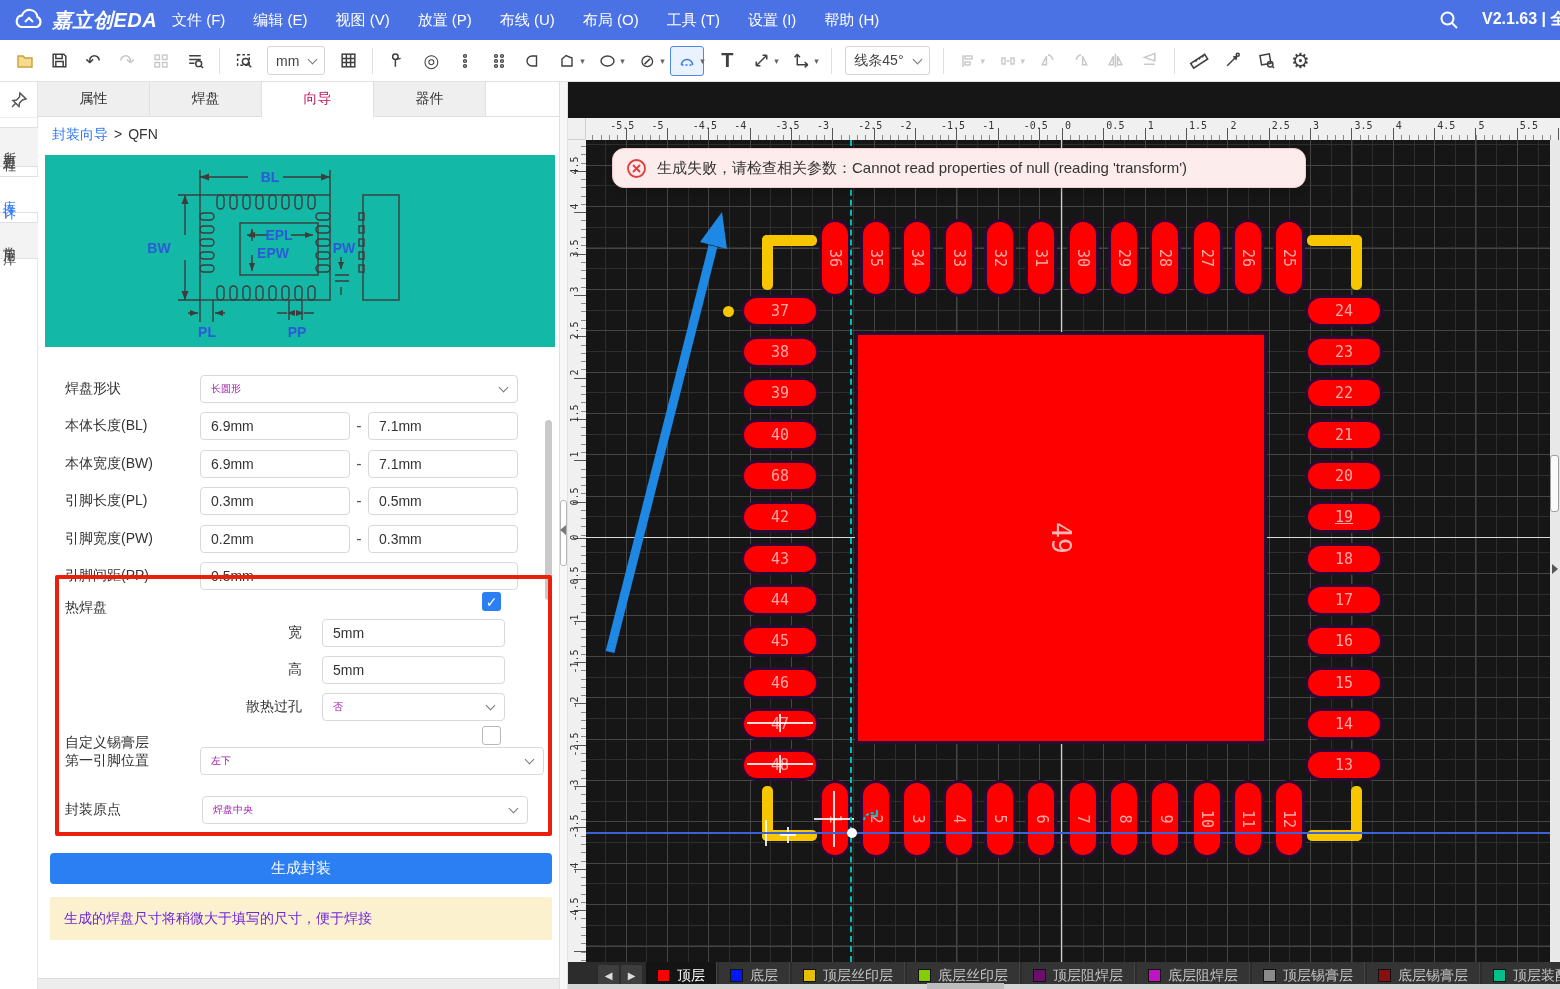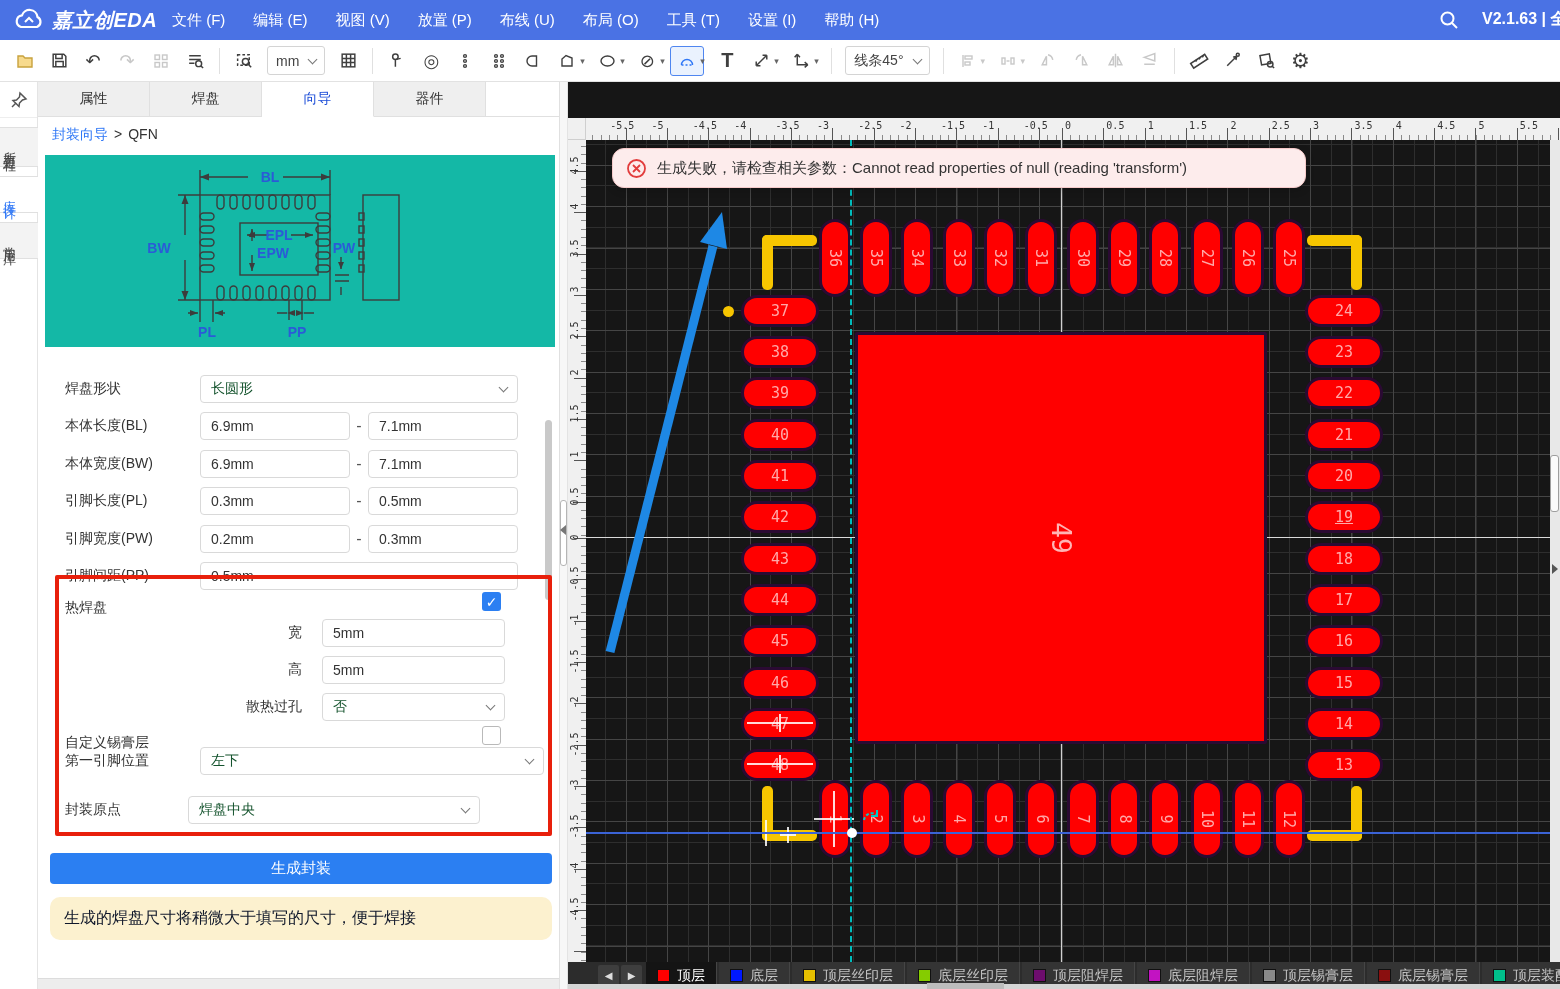--- a/index.html
+++ b/index.html
@@ -30,42 +30,42 @@
   
   .rail{position:absolute;left:0;top:82px;width:38px;height:907px;background:#fff;border-right:1px solid #e4e4e4}
   .rail-pin{height:36px;display:flex;align-items:center;justify-content:center;border-bottom:1px solid #eee}
   .rail-item{writing-mode:vertical-lr;text-orientation:upright;width:38px;padding:13px 0;text-align:center;font-size:13px;letter-spacing:3px;color:#444;background:#f3f3f3;border-bottom:1px solid #e0e0e0;border-top:1px solid #e0e0e0;margin-top:9px;cursor:default}
   .rail-item.active{background:#fff;color:#2f77f6}
 
   
   .panel{position:absolute;left:38px;top:82px;width:522px;height:907px;background:#fff;border-right:1px solid #e0e0e0}
   .panel-tabs{display:flex;height:35px;border-bottom:1px solid #e0e0e0;background:#fff}
   .ptab{width:112px;display:flex;align-items:center;justify-content:center;font-size:14px;color:#333;background:#efefef;border-right:1px solid #e0e0e0;cursor:default}
-  .ptab.active{background:#fff;color:#1d4ed8;border-bottom:1px solid #fff;margin-bottom:-1px}
+  .ptab.active{background:#fff;color:#be185d;border-bottom:1px solid #fff;margin-bottom:-1px}
   .breadcrumb{position:absolute;left:14px;top:44px;font-size:14px;color:#333;display:flex;gap:6px}
   .breadcrumb .bc-link{color:#2f77f6;cursor:pointer}
   .diagram{position:absolute;left:7px;top:73px;width:510px;height:192px;background:#14b8a6}
   .diagram text{font:bold 14px "Liberation Sans",sans-serif;fill:#2b5bd7}
   .diagram .ln{stroke:#3c3c3c;fill:none;stroke-width:1.4}
   .diagram .ar{fill:#3c3c3c;stroke:none}
 
   .form{position:absolute;left:12px;top:286px;width:502px}
   .frow{position:absolute;height:28px;display:flex;align-items:center}
   .flabel{font-size:14px;color:#333;white-space:nowrap}
   .finput{height:28px;border:1px solid #d9d9d9;border-radius:4px;padding:0 10px;font-size:14px;color:#333;font-family:inherit;background:#fff}
-  .fselect{height:28px;border:1px solid #d9d9d9;border-radius:4px;padding:0 10px;font-size:14px;color:#14532d;background:#fff;display:flex;align-items:center}
+  .fselect{height:28px;border:1px solid #d9d9d9;border-radius:4px;padding:0 10px;font-size:10px;color:#a21caf;background:#fff;display:flex;align-items:center}
   .fselect .chev{margin-left:auto}
   .fdash{width:18px;text-align:center;color:#555}
   .fcheck{width:19px;height:19px;border-radius:3px;display:flex;align-items:center;justify-content:center}
   .fcheck.on{background:#2b7ff2;color:#fff;font-size:14px}
   .fcheck.off{background:#fff;border:1px solid #b9b9b9;color:transparent}
   .form-scroll{position:absolute;left:495px;top:52px;width:7px;height:180px;background:#c9c9c9;border-radius:4px}
 
   .gen-btn{position:absolute;left:12px;top:771px;width:502px;height:31px;background:#2b7ff2;border:none;border-radius:4px;color:#fff;font-size:15px;font-family:inherit;cursor:pointer}
-  .notice{position:absolute;left:12px;top:815px;width:502px;height:43px;background:#fcf1cf;color:#0f172a;font-size:16px;display:flex;align-items:center;padding:0 14px;border-radius:10px}
+  .notice{position:absolute;left:12px;top:815px;width:502px;height:43px;background:#fcf1cf;color:#6d28d9;font-size:14px;display:flex;align-items:center;padding:0 14px;border-radius:2px}
   .panel-bottom{position:absolute;left:0;top:896px;width:521px;height:11px;background:#ededed;border-top:1px solid #dcdcdc}
 
   
   .gutter{position:absolute;left:560px;top:82px;width:8px;height:907px;background:#f7f7f7;border-right:1px solid #e3e3e3}
   .gutter-thumb{position:absolute;left:0;top:418px;width:7px;height:66px;background:#fff;border:1px solid #b5b5b5;border-radius:3px}
   .gutter-tri{position:absolute;left:0;top:443px;width:0;height:0;border-top:5px solid transparent;border-bottom:5px solid transparent;border-right:6px solid #777}
 
   
   .cwrap{position:absolute;left:568px;top:82px;width:992px;height:907px;background:#161616}
   .doc-tabs{position:absolute;left:0;top:0;width:992px;height:36px;background:#f1f1f1;border-bottom:1px solid #dcdcdc;display:flex}
@@ -487,21 +487,21 @@
       <div class="fcheck off" style="position:absolute;left:432px;top:358px"></div>
       <div class="frow" style="left:0;top:379px;width:502px">
         <span class="flabel" style="position:absolute;left:15px">第一引脚位置</span>
         <div class="fselect" style="position:absolute;left:150px;width:344px">
             <span>左下</span>
             <span class="chev"></span>
           </div>
       </div>
       <div class="frow" style="left:0;top:428px;width:502px">
         <span class="flabel" style="position:absolute;left:15px">封装原点</span>
-        <div class="fselect" style="position:absolute;left:138px;width:292px">
+        <div class="fselect" style="position:absolute;left:152px;width:326px">
             <span>焊盘中央</span>
             <span class="chev"></span>
           </div>
       </div>
       <div class="form-scroll"></div>
     </div>
 
     <button class="gen-btn">生成封装</button>
     <div class="notice">生成的焊盘尺寸将稍微大于填写的尺寸，便于焊接</div>
     <div class="panel-bottom"></div>
@@ -643,21 +643,21 @@
           <div class="pad h" style="left: 155px; top: 195.925px;">
             <span>38</span>
           </div>
           <div class="pad h" style="left: 155px; top: 237.275px;">
             <span>39</span>
           </div>
           <div class="pad h" style="left: 155px; top: 278.625px;">
             <span>40</span>
           </div>
           <div class="pad h" style="left: 155px; top: 319.975px;">
-            <span>41</span>
+            <span>68</span>
           </div>
           <div class="pad h" style="left: 155px; top: 361.325px;">
             <span>42</span>
           </div>
           <div class="pad h" style="left: 155px; top: 402.675px;">
             <span>43</span>
           </div>
           <div class="pad h" style="left: 155px; top: 444.025px;">
             <span>44</span>
           </div>

